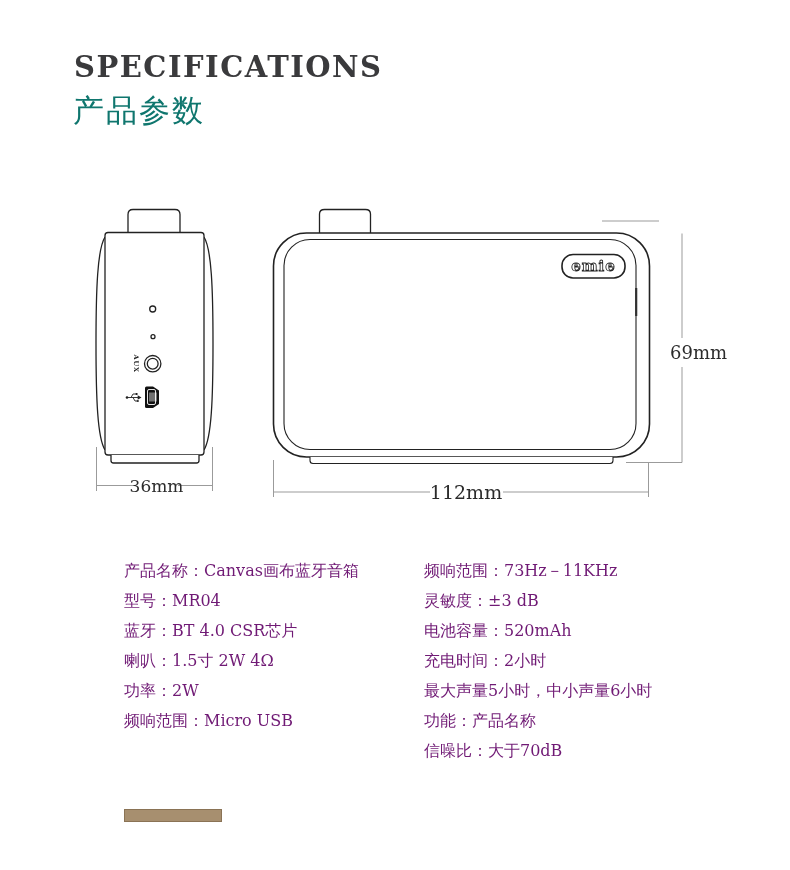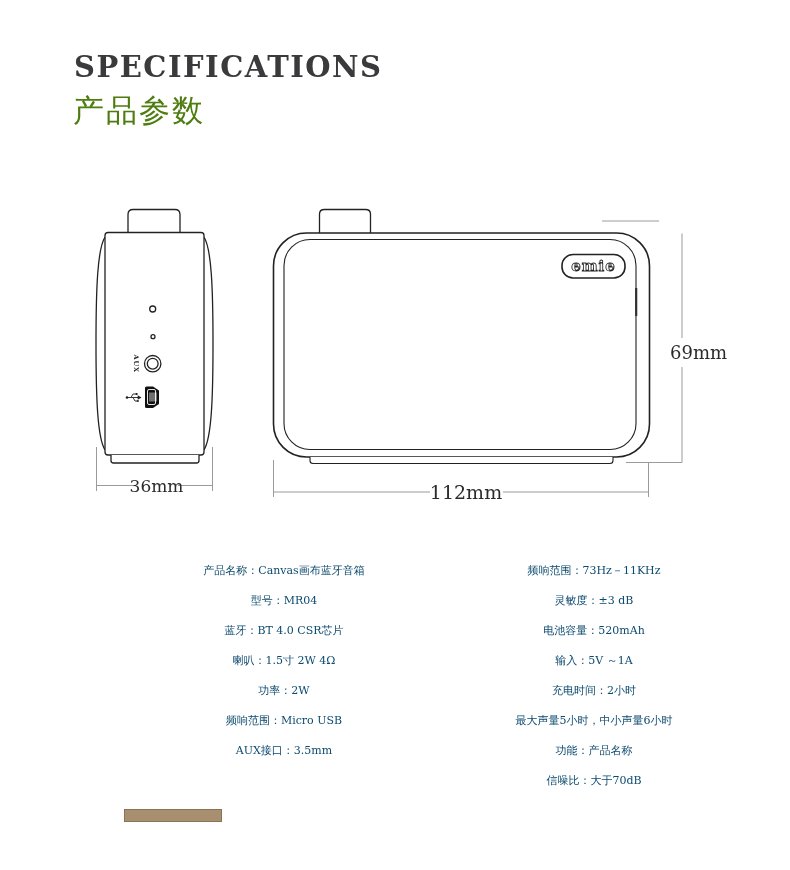--- a/index.html
+++ b/index.html
@@ -8,27 +8,27 @@
     position:relative; width:790px; height:870px; background:#ffffff;
     font-family:"DejaVu Serif","Liberation Serif",serif; color:#2b2b2b; overflow:hidden;
   }
   .title {
     position:absolute; left:74px; top:50px;
     font-size:29px; font-weight:700; letter-spacing:1.5px; color:#3a3a3c;
     font-family:"DejaVu Serif","Liberation Serif",serif;
   }
   .subtitle {
     position:absolute; left:73px; top:90px;
-    font-size:31px; font-weight:400; letter-spacing:2px; color:#4d7c0f;
+    font-size:31px; font-weight:400; letter-spacing:2px; color:#0f766e;
   }
   .diagram { position:absolute; left:0; top:190px; width:790px; height:320px; }
   .spec-col { position:absolute; top:556px; width:320px; }
   .spec-col.left  { left:124px; }
   .spec-col.right { left:424px; width:340px; }
-  .spec-line { height:30px; line-height:30px; font-size:11px; white-space:nowrap; color:#0c4a6e;text-align:center; }
+  .spec-line { height:30px; line-height:30px; font-size:16px; white-space:nowrap; color:#701a75; }
   .tan-bar {
     position:absolute; left:124px; top:809px; width:98px; height:13px;
     background:#a78f6f; border:1px solid #8a7355;
   }
   svg text { font-family:"DejaVu Serif","Liberation Serif",serif; }
 </style>
 </head>
 <body>
 
 <div class="page">
@@ -106,28 +106,26 @@
     <text x="670" y="359" text-anchor="start" font-size="18" fill="#2b2b2b">69mm</text>
   </svg>
 
   <div class="spec-col left">
     <div class="spec-line">产品名称：Canvas画布蓝牙音箱</div>
     <div class="spec-line">型号：MR04</div>
     <div class="spec-line">蓝牙：BT 4.0 CSR芯片</div>
     <div class="spec-line">喇叭：1.5寸 2W 4Ω</div>
     <div class="spec-line">功率：2W</div>
     <div class="spec-line">频响范围：Micro USB</div>
-    <div class="spec-line">AUX接口：3.5mm</div>
   </div>
 
   <div class="spec-col right">
     <div class="spec-line">频响范围：73Hz－11KHz</div>
     <div class="spec-line">灵敏度：±3 dB</div>
     <div class="spec-line">电池容量：520mAh</div>
-    <div class="spec-line">输入：5V ～1A</div>
     <div class="spec-line">充电时间：2小时</div>
     <div class="spec-line">最大声量5小时，中小声量6小时</div>
     <div class="spec-line">功能：产品名称</div>
     <div class="spec-line">信噪比：大于70dB</div>
   </div>
 
   <div class="tan-bar" style="background-color: rgb(167, 143, 111); border-color: rgb(138, 115, 85);"></div>
 
 </div>
 

